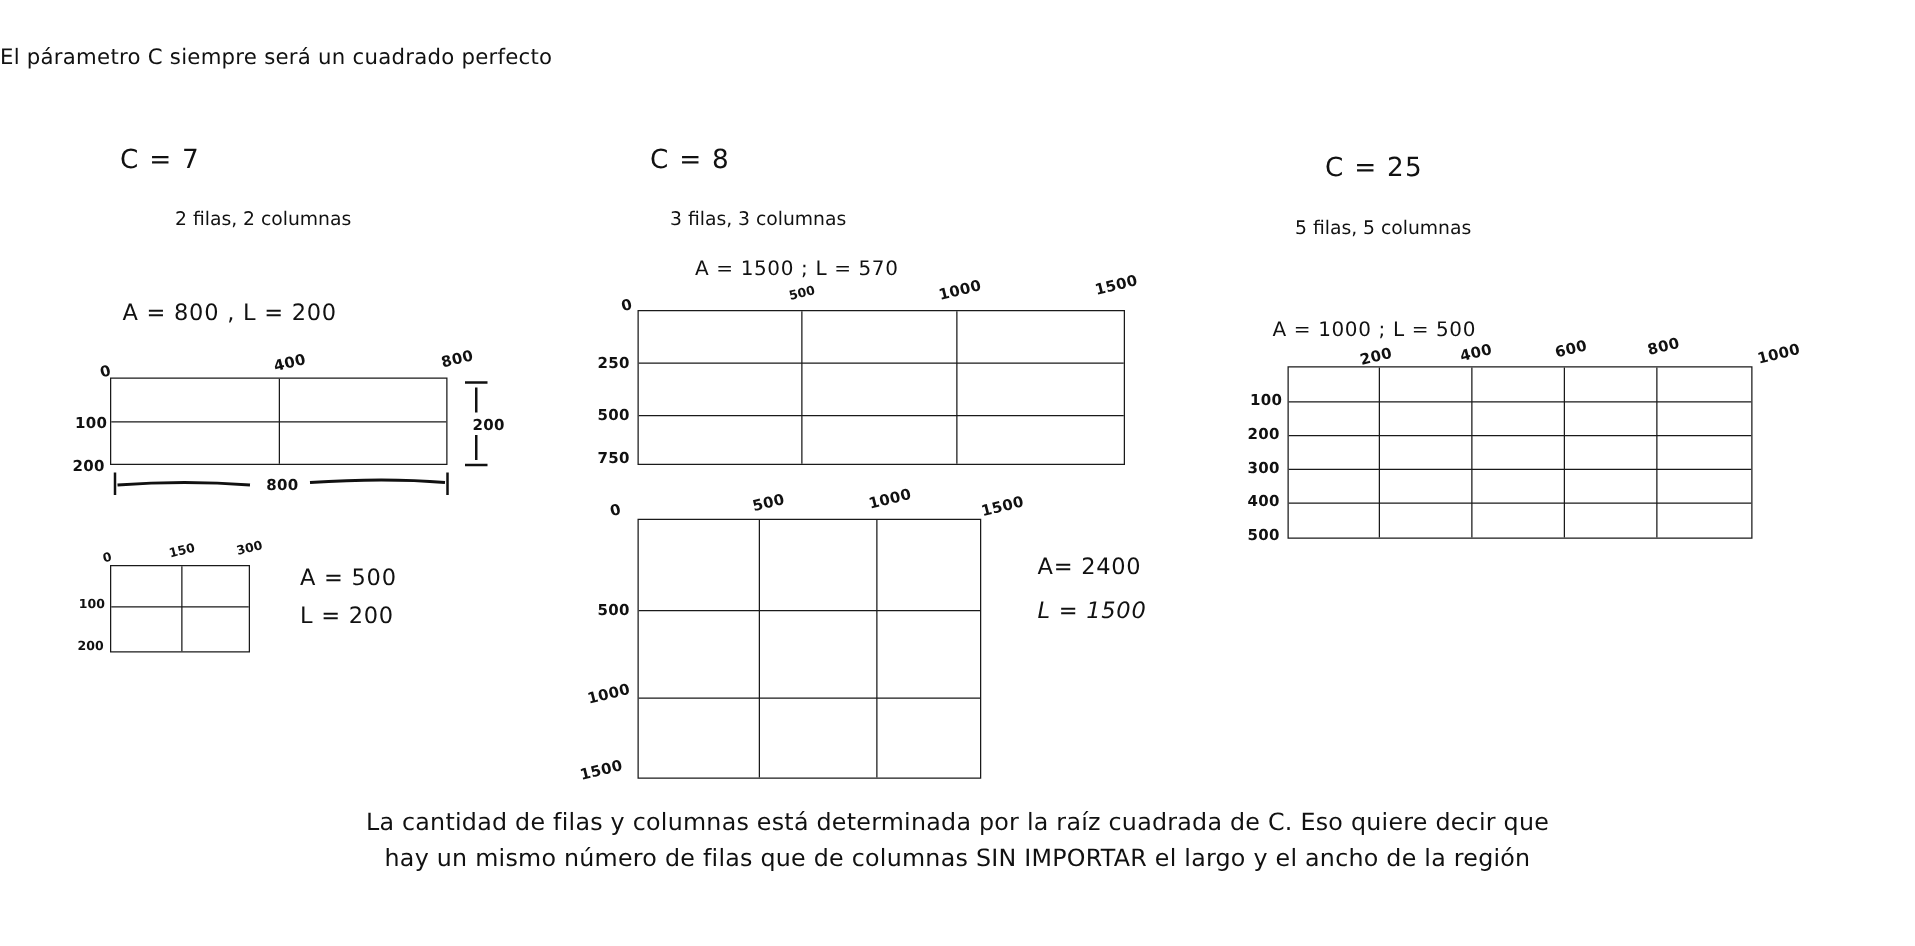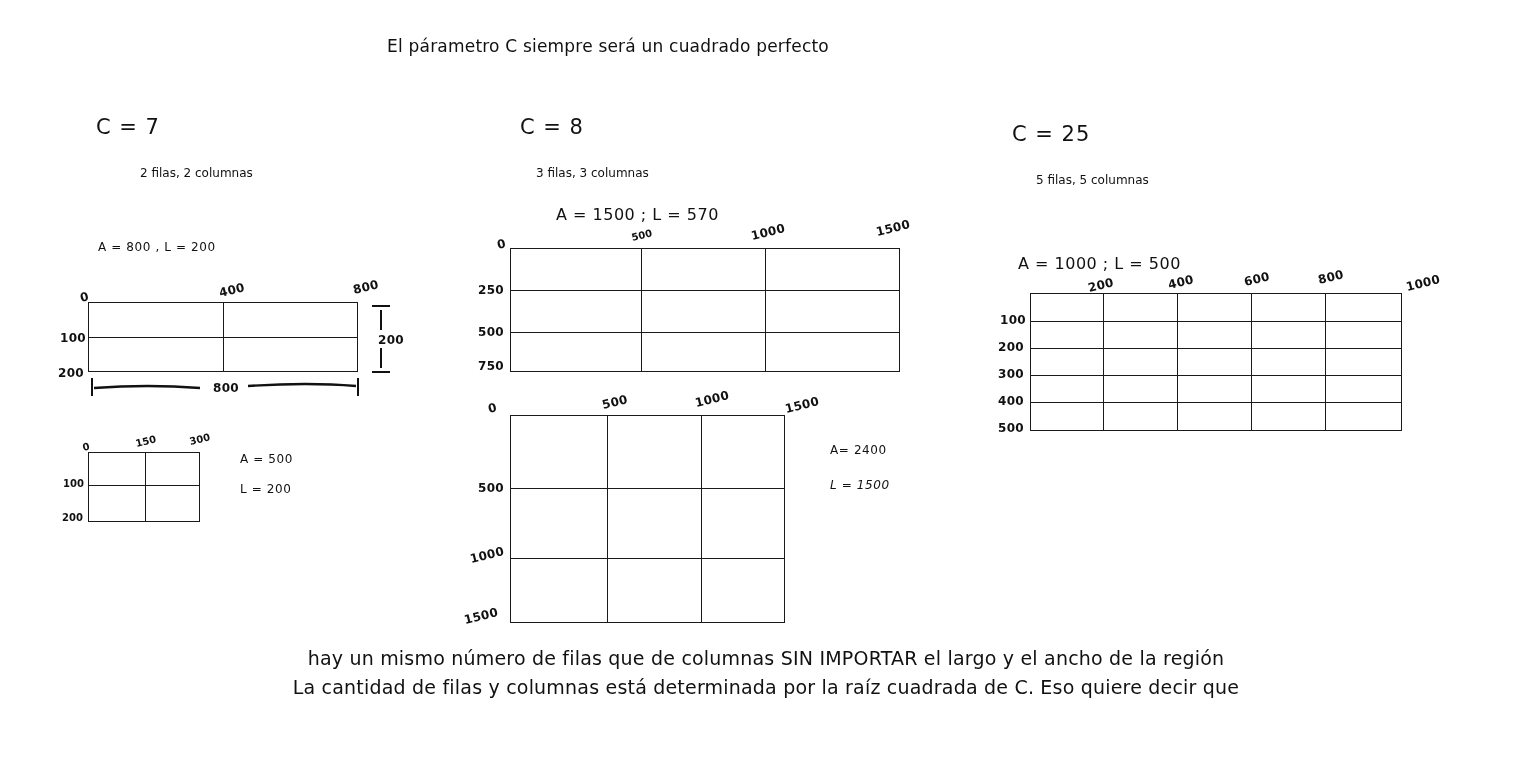--- a/index.html
+++ b/index.html
@@ -14,35 +14,34 @@
     font-family: "DejaVu Sans", sans-serif;
     color: #111111;
     overflow: hidden;
   }
   .abs { position: absolute; }
 
   .title {
     left: 0;
     top: 36px;
     width: 1216px;
-    text-align: center;
     font-size: 17px;
     letter-spacing: 0.2px;
   }
 
   .section-title {
     font-size: 21px;
     letter-spacing: 1px;
   }
   .section-sub {
-    font-size: 12px;
+    font-size: 15px;
     text-align: right;
   }
   .label-big {
-    font-size: 12px;
+    font-size: 18px;
     letter-spacing: 0.6px;
   }
   .label-med {
     font-size: 16px;
     letter-spacing: 0.5px;
   }
   .tick {
     font-size: 12px;
     font-weight: bold;
     letter-spacing: 0.3px;
@@ -164,21 +163,21 @@
 <div class="abs tick rot" style="left:490px; top:402px;">0</div>
 <div class="abs tick rot" style="left:604px; top:398px;">500</div>
 <div class="abs tick rot" style="left:697px; top:396px;">1000</div>
 <div class="abs tick rot" style="left:787px; top:402px;">1500</div>
 <div class="abs tick" style="left:478px; top:481px;">500</div>
 <div class="abs tick rot" style="left:472px; top:552px;">1000</div>
 <div class="abs tick rot" style="left:466px; top:613px;">1500</div>
 <div class="abs label-big" style="left:830px; top:443px;">A= 2400</div>
 <div class="abs label-big" style="left:830px; top:478px;font-style:italic;">L = 1500</div>
 
-<div class="abs section-title" style="left:1012px; top:122px;">C = 25</div>
+<div class="abs section-title" style="left:1060px; top:122px;">C = 25</div>
 <div class="abs section-sub" style="left:1036px; top:173px;">5 filas, 5 columnas</div>
 
 <div class="abs label-med" style="left:1018px; top:254px;">A = 1000  ;   L = 500</div>
 
 <div class="grid" style="left:1030px; top:293px; width:372px; height:138px;">
   <div class="gline-v" style="left:72px;"></div>
   <div class="gline-v" style="left:146px;"></div>
   <div class="gline-v" style="left:220px;"></div>
   <div class="gline-v" style="left:294px;"></div>
   <div class="gline-h" style="top:27px;"></div>
@@ -191,15 +190,15 @@
 <div class="abs tick rot" style="left:1246px; top:275px;">600</div>
 <div class="abs tick rot" style="left:1320px; top:273px;">800</div>
 <div class="abs tick rot" style="left:1408px; top:280px;">1000</div>
 <div class="abs tick" style="left:1000px; top:313px;">100</div>
 <div class="abs tick" style="left:998px; top:340px;">200</div>
 <div class="abs tick" style="left:998px; top:367px;">300</div>
 <div class="abs tick" style="left:998px; top:394px;">400</div>
 <div class="abs tick" style="left:998px; top:421px;">500</div>
 
 <div class="abs footer">
+  <div>La cantidad de filas y columnas está determinada por la raíz cuadrada de C. Eso quiere decir que</div>
   <div>hay un mismo número de filas que de columnas SIN IMPORTAR el largo y el ancho de la región</div>
-  <div>La cantidad de filas y columnas está determinada por la raíz cuadrada de C. Eso quiere decir que</div>
 </div>
 
 </body></html>

